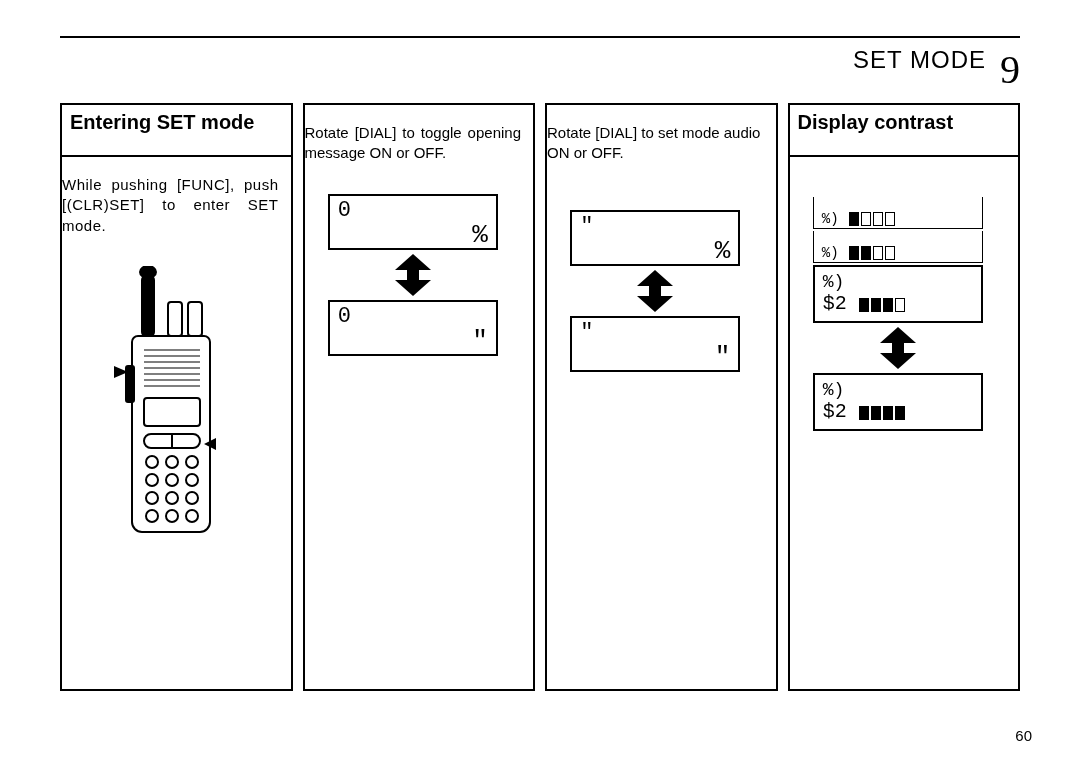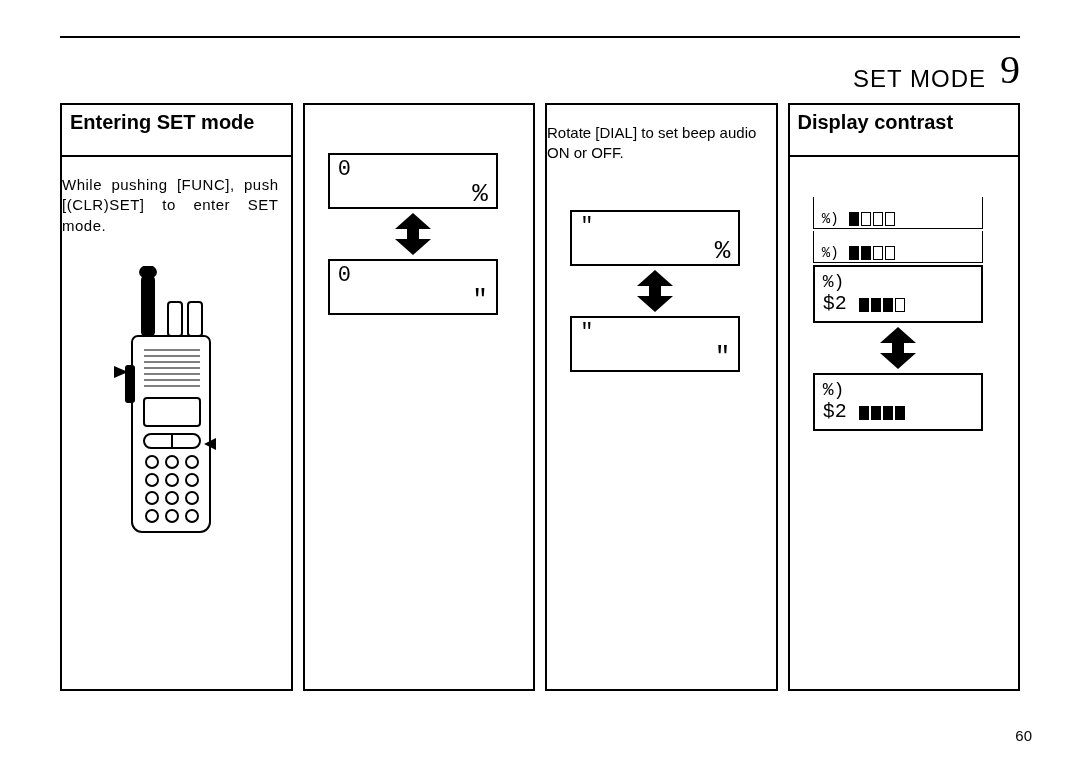--- a/index.html
+++ b/index.html
@@ -18,21 +18,21 @@
     box-sizing: border-box;
     padding: 36px 60px 30px 60px;
   }
   .hr-top {
     border-top: 2px solid #000;
     margin: 0 0 8px 0;
   }
   .header {
     display: flex;
     justify-content: flex-end;
-    align-items: flex-end;
+    align-items: flex-start;
     gap: 14px;
     margin-bottom: 10px;
   }
   .header .section-title {
     font-size: 24px;
     letter-spacing: 1px;
   }
   .header .section-number {
     font-size: 40px;
     font-weight: 400;
@@ -227,20 +227,21 @@
 
           <polygon points="14,100 28,106 14,112" fill="#000"></polygon>
           <polygon points="116,172 104,178 116,184" fill="#000"></polygon>
         </svg>
 
       </div>
     </div>
 
     <div class="col">
       <div class="col-body">
+        <div class="justify">Rotate [DIAL] to toggle opening message ON or OFF.</div>
 
         <div style="height:30px"></div>
         <div class="stack">
           <div class="lcd">
             <div class="lcd-top">
                 <span>0</span>
               </div>
             <div class="lcd-bot">
                 <span>%</span>
               </div>
@@ -255,21 +256,21 @@
             <div class="lcd-bot">
                 <span>"</span>
               </div>
           </div>
         </div>
       </div>
     </div>
 
     <div class="col">
       <div class="col-body">
-        <div>Rotate [DIAL] to set beep audio ON or OFF.</div>
+        <div>Rotate [DIAL] to set mode audio ON or OFF.</div>
 
         <div style="height:46px"></div>
         <div class="stack">
           <div class="lcd">
             <div class="lcd-top">
                 <span>"</span>
               </div>
             <div class="lcd-bot">
                 <span>%</span>
               </div>

